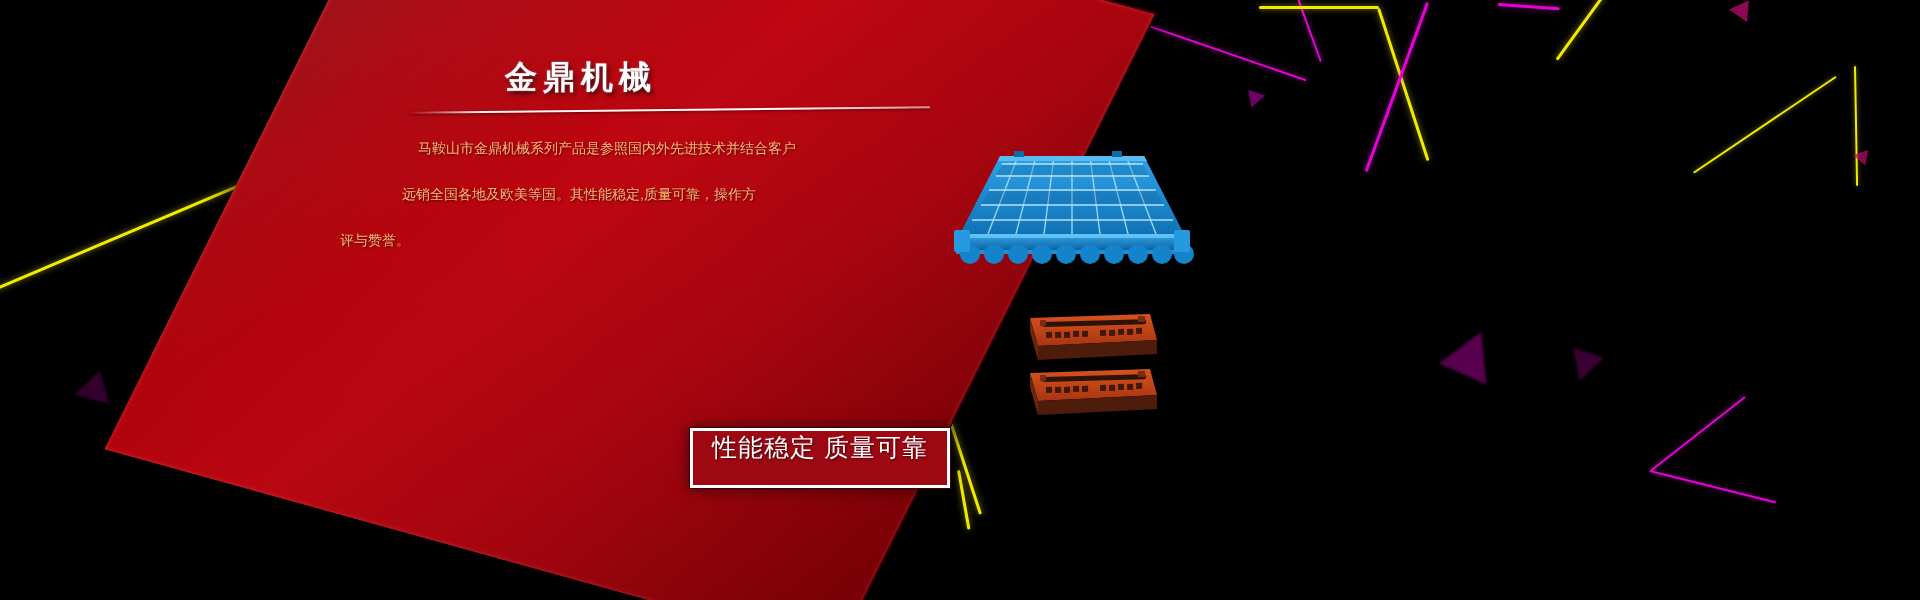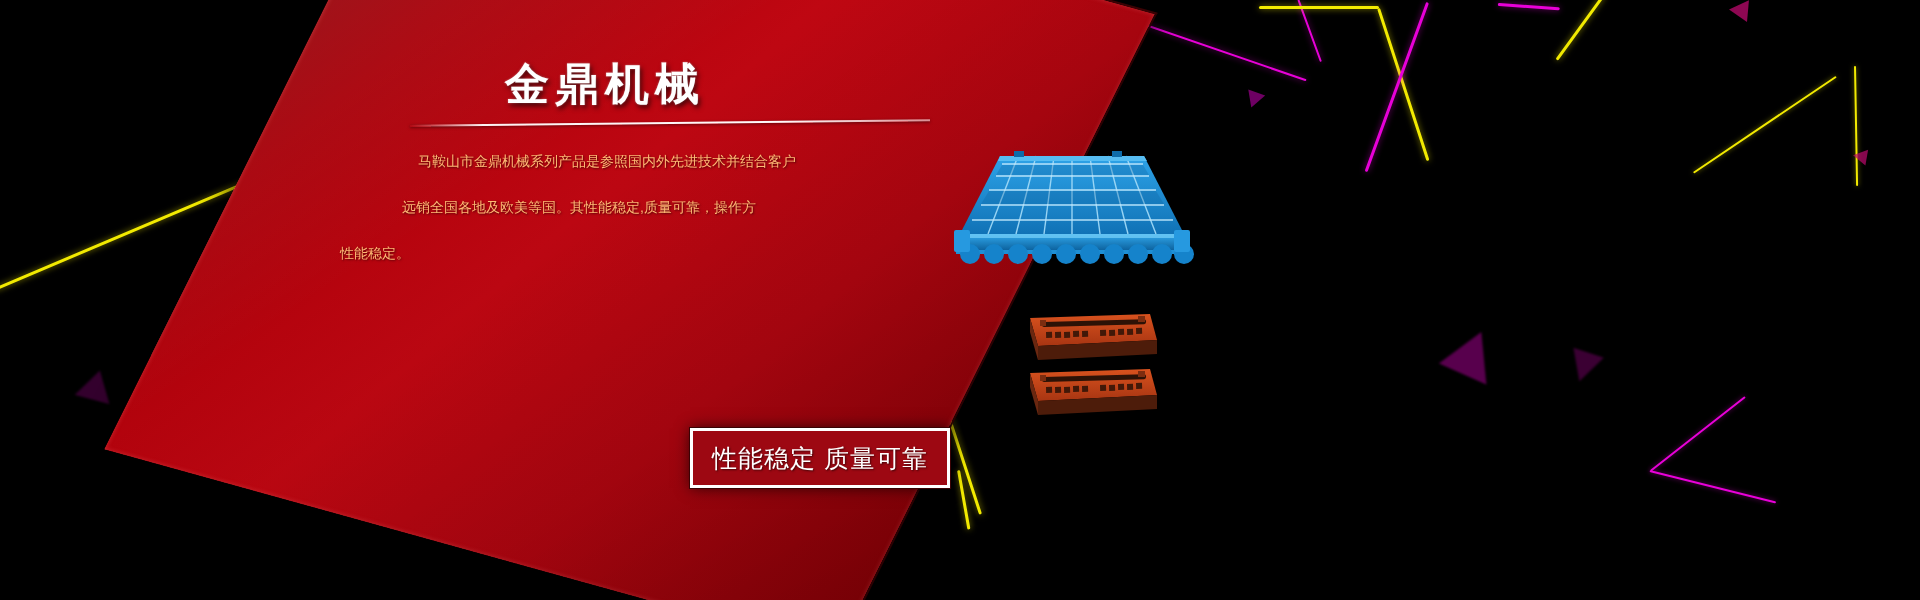--- a/index.html
+++ b/index.html
@@ -31,21 +31,21 @@
   
   #panel-content{
     position:absolute;
     left:380px; top:60px;
     width:560px;
     color:#fff;
   }
   #brand-title{
     font-family:"DejaVu Serif","Liberation Serif",serif;
     font-weight:700;
-    font-size:44px;
+    font-size:32px;
     letter-spacing:6px;
     line-height:1.1;
     margin-left:125px;
     text-shadow:2px 3px 5px rgba(0,0,0,.65), 0 0 2px rgba(255,255,255,.5);
   }
   #title-divider{
     margin-top:14px;
     margin-left:30px;
     width:520px;height:2px;
     background:linear-gradient(90deg,rgba(255,255,255,0) 0%,rgba(255,255,255,.95) 14%,rgba(255,255,255,.98) 72%,rgba(255,255,255,.55) 100%);
@@ -67,21 +67,21 @@
   #intro-paragraph .pline:nth-child(4){margin-left:-52px;}
 
   
   #slogan-box{
     position:absolute;
     left:690px; top:428px;
     width:254px; height:54px;
     background:#9d0812;
     border:3px solid #ffffff;
     box-shadow:0 0 0 1px #3a0204, 0 0 14px rgba(0,0,0,.7);
-    display:flex;align-items:center;justify-content:center;
+    display:flex;align-items:flex-start;justify-content:center;
     z-index:14;
   }
   #slogan-text{
     color:#fff;font-size:25px;letter-spacing:1px;
     text-shadow:1px 1px 2px rgba(0,0,0,.6);
     white-space:nowrap;
   }
 
   
   #blue-grate{
@@ -139,21 +139,21 @@
   <div id="red-panel">
     <div id="panel-gloss"></div>
   </div>
 
   <div id="panel-content">
     <div id="brand-title">金鼎机械</div>
     <div id="title-divider"></div>
     <div id="intro-paragraph">
       <span class="pline">马鞍山市金鼎机械系列产品是参照国内外先进技术并结合客户</span>
       <span class="pline">远销全国各地及欧美等国。其性能稳定,质量可靠，操作方</span>
-      <span class="pline">性能稳定。</span>
+      <span class="pline">评与赞誉。</span>
     </div>
   </div>
 
   <div id="slogan-box">
     <span id="slogan-text">性能稳定  质量可靠</span>
   </div>
 
   <div id="blue-grate">
     <svg width="250" height="132" viewBox="0 0 250 132">
       <defs>

